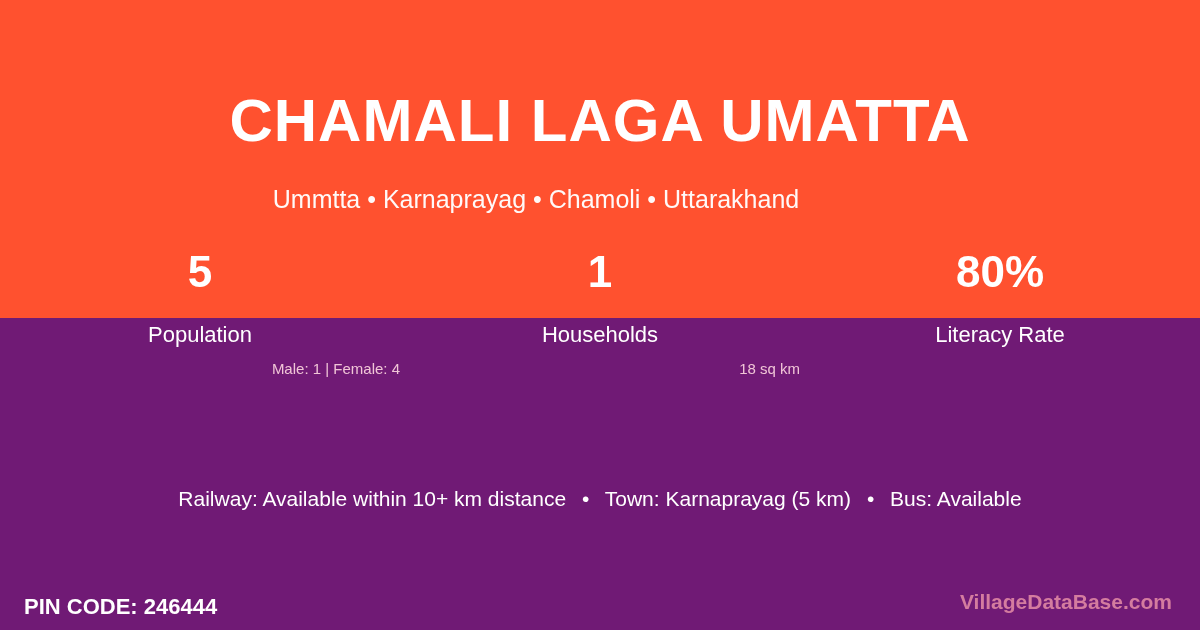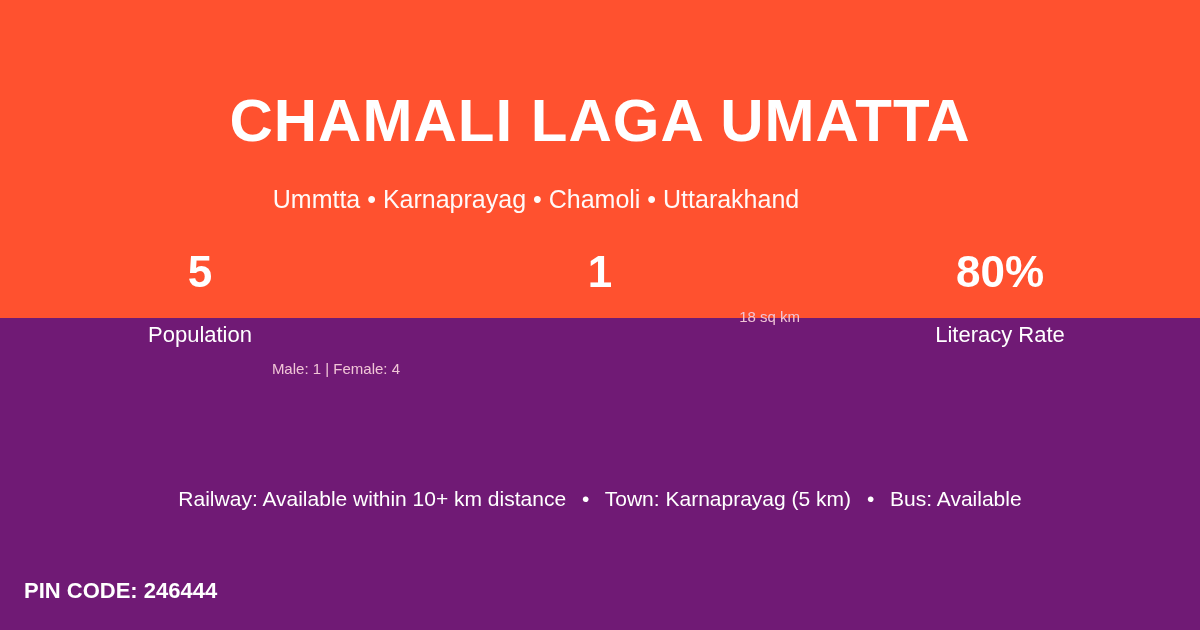--- a/index.html
+++ b/index.html
@@ -97,21 +97,21 @@
     line-height: 32px;
     white-space: nowrap;
   }
   .amen-sep {
     padding: 0 10px;
     color: #ffffff;
   }
   .pincode {
     position: absolute;
     left: 24px;
-    top: 576px;
+    top: 592px;
     color: #ffffff;
     font-size: 22px;
     font-weight: bold;
     line-height: 30px;
   }
   .brand {
     position: absolute;
     right: 28px;
     top: 588px;
     color: #d47c9f;
@@ -131,31 +131,33 @@
   </div>
 
   <div class="stats">
     <div class="stat">
       <div class="stat-value">5</div>
       <div class="stat-label">Population</div>
       <div class="stat-sub">Male: 1 | Female: 4</div>
     </div>
     <div class="stat">
       <div class="stat-value">1</div>
+      <div class="stat-label">Households</div>
       <div class="stat-sub">18 sq km</div>
     </div>
     <div class="stat">
       <div class="stat-value">80%</div>
       <div class="stat-label">Literacy Rate</div>
     </div>
   </div>
 
   <div class="amenities">
     <span>Railway: Available within 10+ km distance</span>
     <span class="amen-sep">•</span>
     <span>Town: Karnaprayag (5 km)</span>
     <span class="amen-sep">•</span>
     <span>Bus: Available</span>
   </div>
 
   <div class="pincode">PIN CODE: 246444</div>
+  <div class="brand">VillageDataBase.com</div>
 
 </div>
 
 </body></html>

